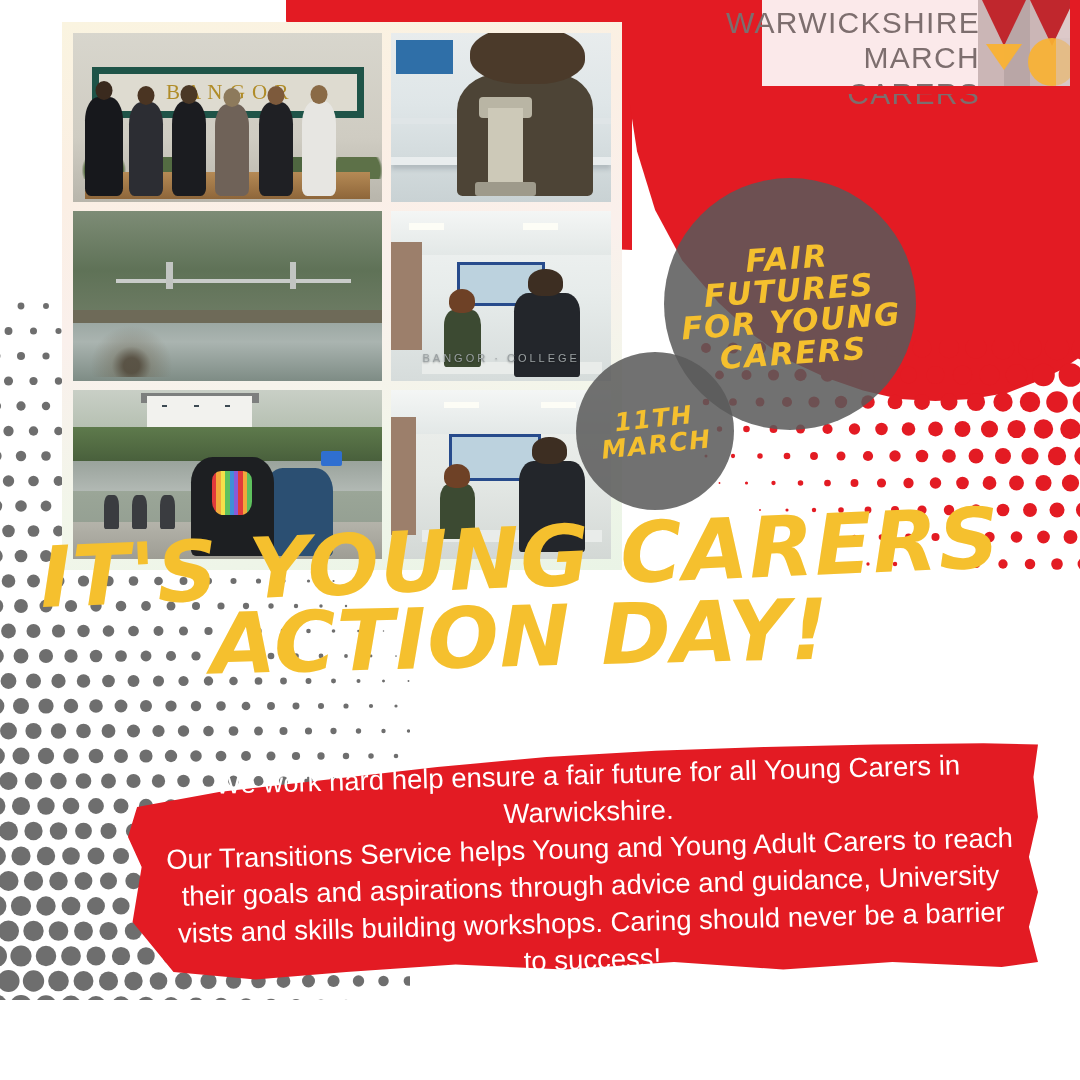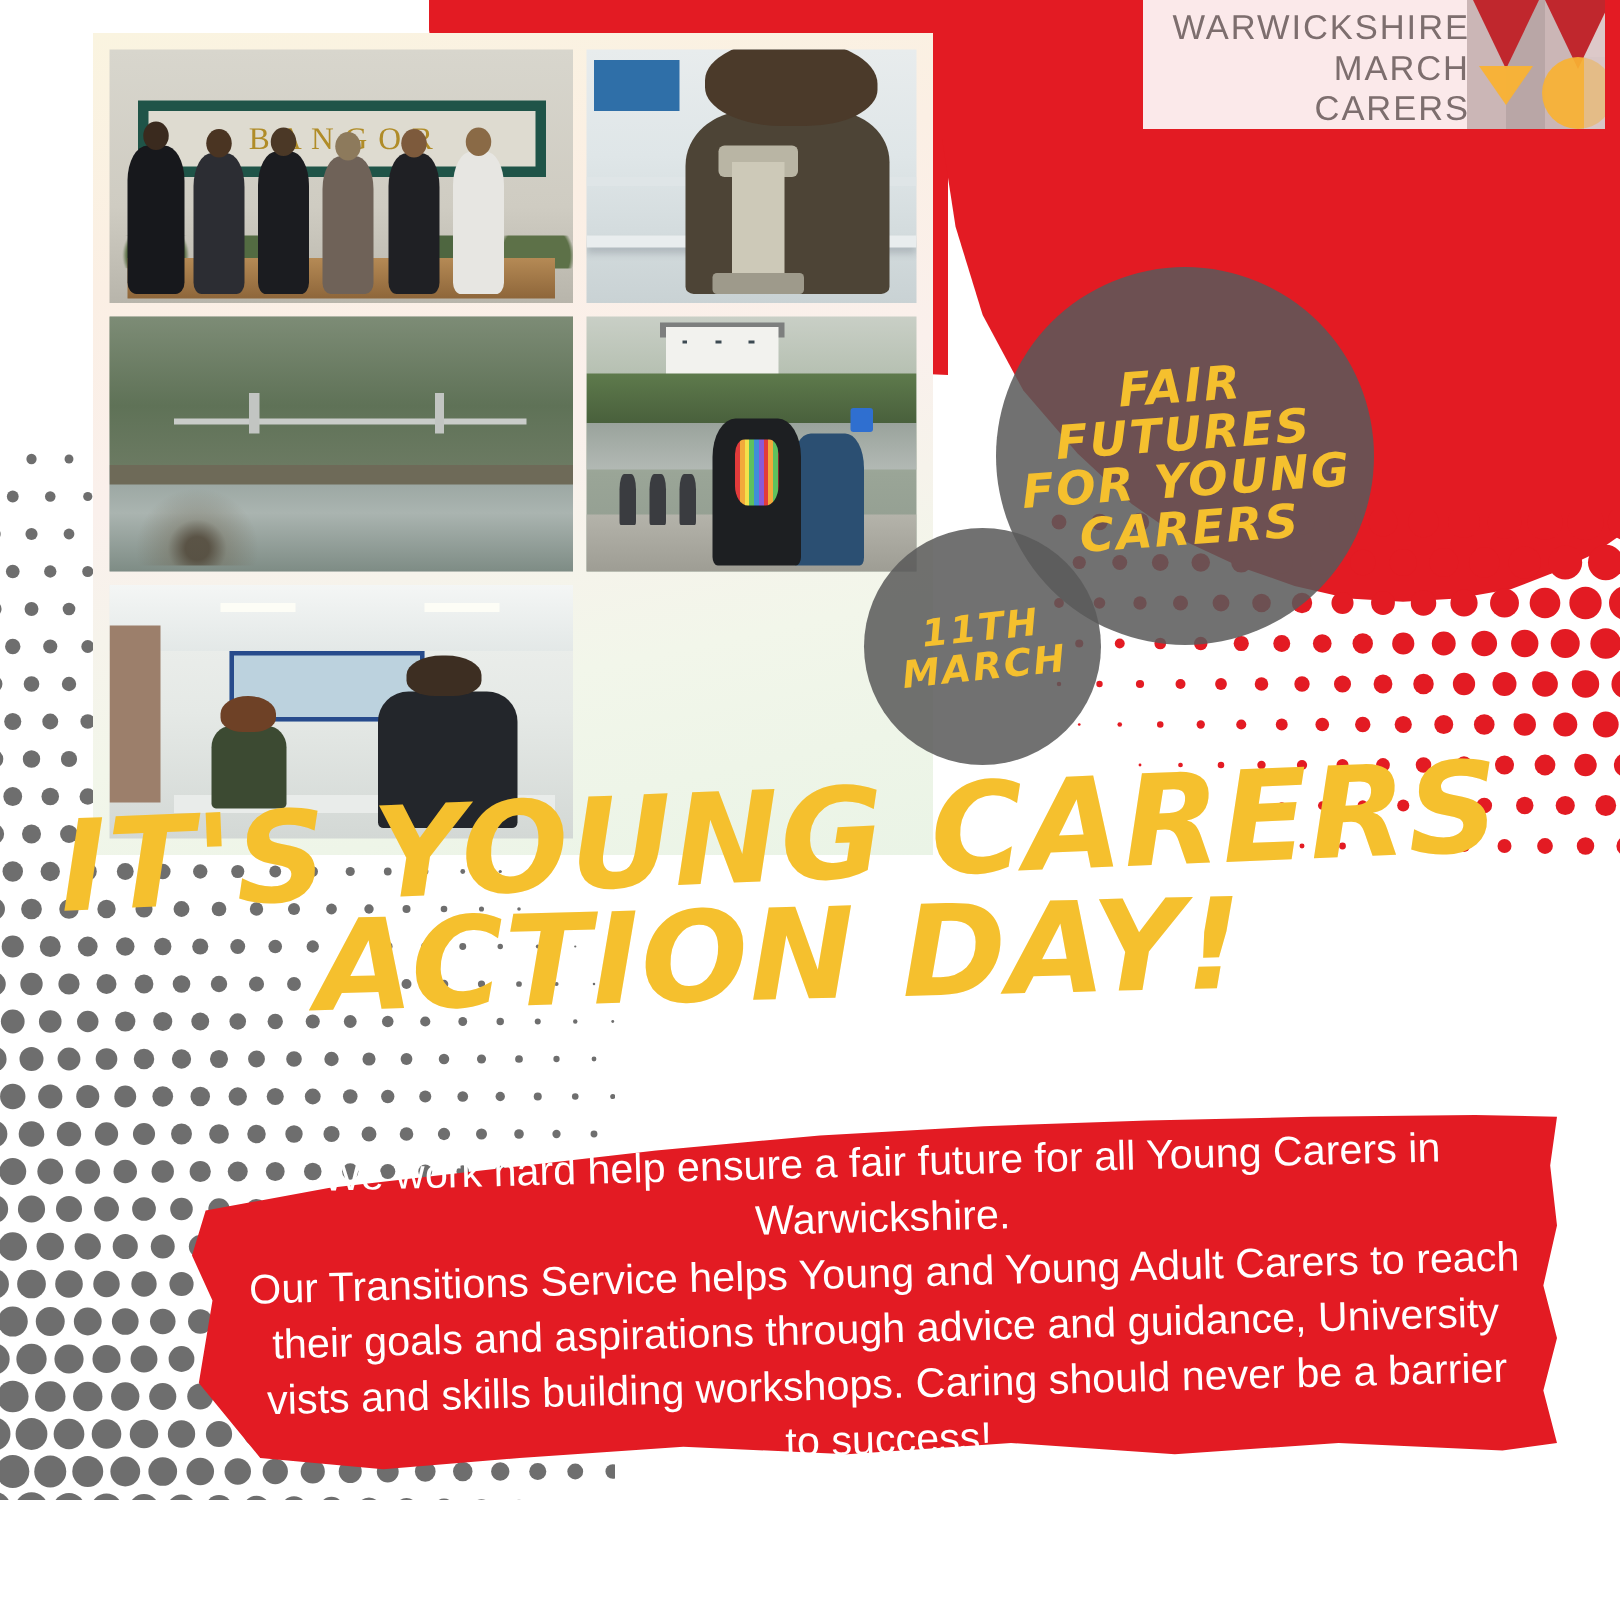--- a/index.html
+++ b/index.html
@@ -205,21 +205,21 @@
 
   
   .logo-wrap { position:absolute; left:762px; top:0; width:318px; height:94px; }
   .logo-panel {
     position:absolute; left:0; top:0; width:228px; height:88px;
     background:#FBE9EA;
     padding:5px 10px 0 0;
     display:flex; flex-direction:column; align-items:flex-end; justify-content:flex-start;
   }
   .logo-panel span {
-    color:#7d6e6e; font-size:23px; letter-spacing:1.3px; line-height:1.18;
+    color:#7d6e6e; font-size:30px; letter-spacing:1.3px; line-height:1.18;
     font-weight:300;
   }
   .logo-mark { position:absolute; left:216px; top:0; width:104px; height:88px; }
   .logo-edge-r { position:absolute; right:0; top:0; width:10px; height:88px; background:#E31B23; }
   .logo-edge-b { position:absolute; left:0; bottom:0; width:318px; height:8px; background:#E31B23; }
 </style>
 </head>
 <body>
 
 <div class="stage">
@@ -817,20 +817,33 @@
       <div class="photo ph-bridge">
         <div class="hillside"></div>
         <div class="water"></div>
         <div class="shore"></div>
         <div class="bridge-deck"></div>
         <div class="pylon" style="left:30%"></div>
         <div class="pylon" style="left:70%"></div>
         <div class="tree" style="left:4%"></div>
       </div>
 
+      <div class="photo ph-micro2">
+        <div class="ceiling"></div>
+        <div class="ceil-light" style="left:8%"></div>
+        <div class="ceil-light" style="left:60%"></div>
+        <div class="wallseg"></div>
+        <div class="map-board"></div>
+        <div class="desk"></div>
+        <div class="greentop"></div>
+        <div class="redhair"></div>
+        <div class="boyshirt"></div>
+        <div class="boyhair"></div>
+        <div class="photo-caption">BANGOR · COLLEGE</div>
+      </div>
 
       <div class="photo ph-water">
         <div class="roof"></div>
         <div class="whitehouse">
           <div class="win" style="left:14%;top:26%"></div>
           <div class="win" style="left:44%;top:26%"></div>
           <div class="win" style="left:74%;top:26%"></div>
         </div>
         <div class="hedge"></div>
         <div class="estuary"></div>

